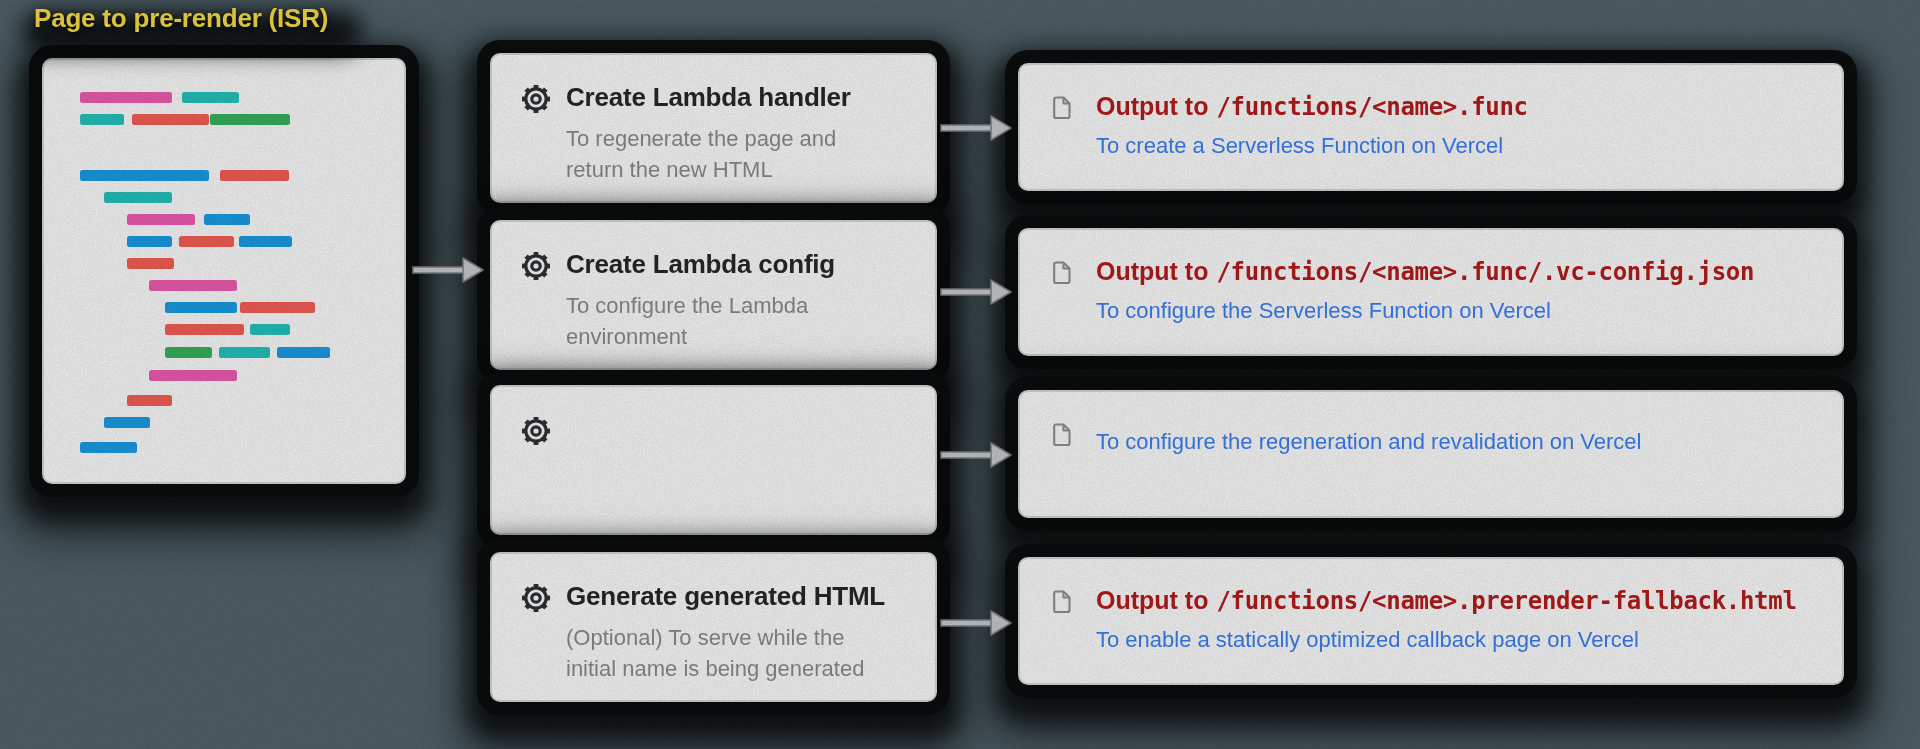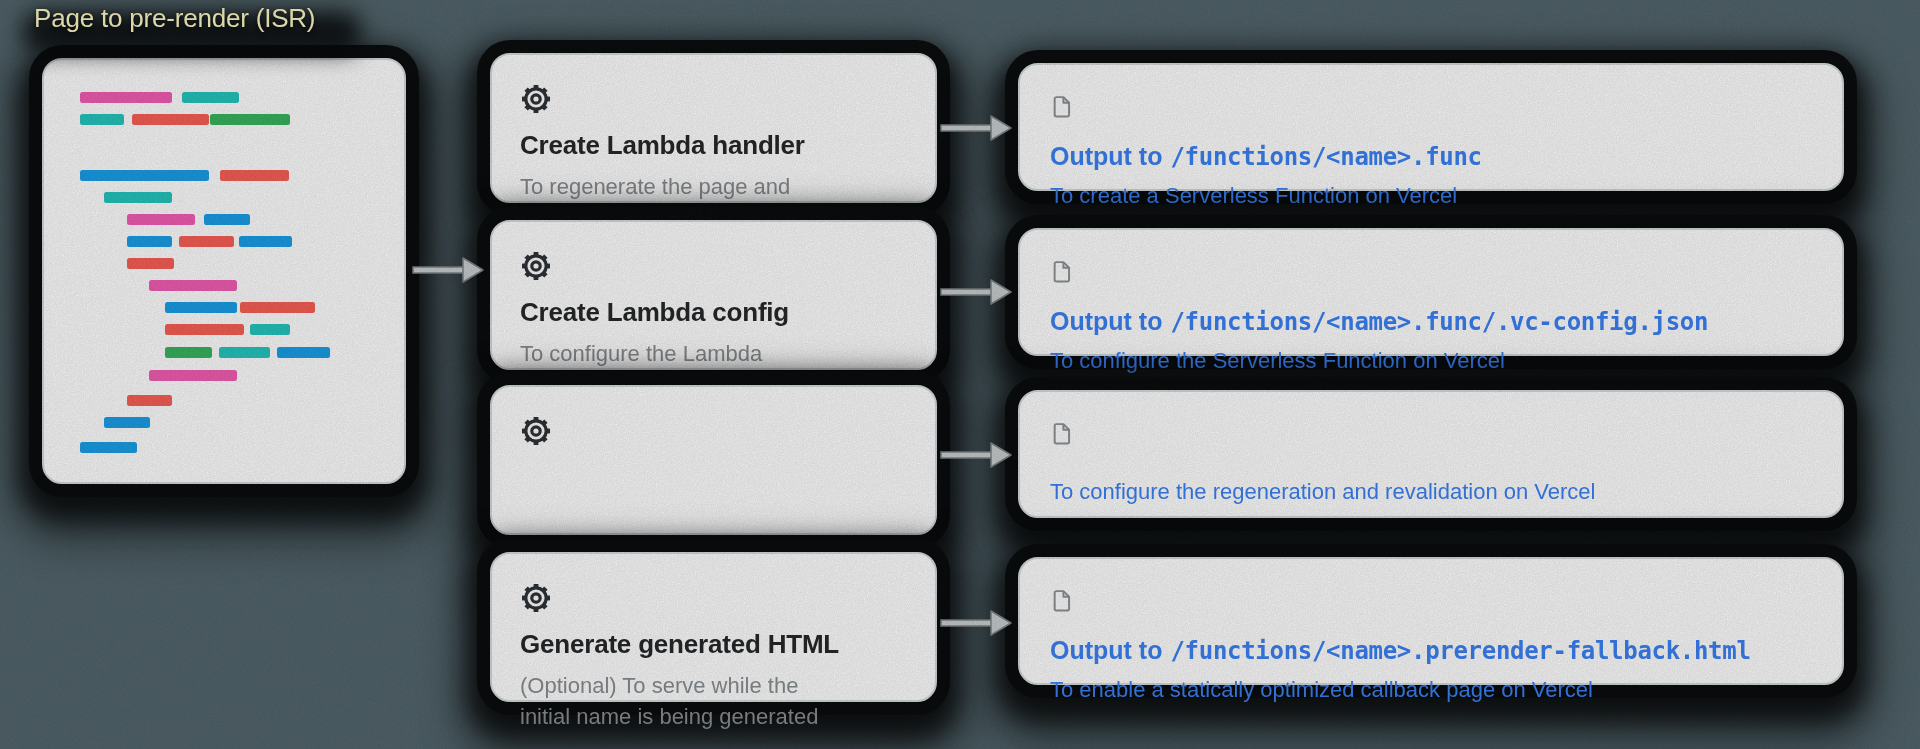--- a/index.html
+++ b/index.html
@@ -1,45 +1,45 @@
 <!DOCTYPE html>
 <html><head>
 <meta charset="utf-8">
 <style>
   html,body{margin:0;padding:0;background:#53666d;}
   .stage{position:relative;width:1920px;height:749px;background:#53666d;overflow:hidden;
          font-family:"Liberation Sans",sans-serif;}
 
   
-  .card{position:absolute;background:#fff;border-radius:20px;
+  .card{position:absolute;background:#fff;border-radius:10px;
         border:2px solid #d6dcdd;
         box-shadow:0 0 0 13px rgba(10,12,13,.97),
                    0 14px 24px 22px rgba(10,12,13,.88),
-                   0 26px 40px 30px rgba(10,12,13,.45);flex-direction:column;}
+                   0 26px 40px 30px rgba(10,12,13,.45);}
   .code-card{left:42px;top:58px;width:360px;height:422px;}
   .bar{position:absolute;height:11px;border-radius:2.5px;}
 
   .step-card{left:490px;width:447px;height:150px;display:flex;gap:14px;
              padding:26px 0 0 28px;box-sizing:border-box;}
   .step-card .gear{flex:0 0 32px;margin-top:2px;}
   .step-title{margin:0;font-size:26px;font-weight:bold;color:#26282a;line-height:32px;letter-spacing:-.2px;}
   .step-desc{margin:10px 0 0 0;font-size:22px;color:#8a8f93;line-height:31px;width:330px;}
 
   .output-card{left:1018px;width:826px;height:128px;display:flex;gap:22px;
                padding:26px 0 0 30px;box-sizing:border-box;}
   .output-card .doc{flex:0 0 24px;margin-top:4px;}
-  .output-title{margin:0;font-size:25px;font-weight:bold;color:#3b82f6;line-height:30px;white-space:nowrap;}
+  .output-title{margin:0;font-size:25px;font-weight:bold;color:#b91c1c;line-height:30px;white-space:nowrap;}
   .output-title code{font-family:"DejaVu Sans Mono",monospace;font-size:24px;font-weight:600;margin-left:8px;letter-spacing:-.3px;}
   .output-desc{margin:10px 0 0 0;font-size:22px;color:#3b82f6;line-height:28px;}
 
   
   .title-wrap{position:absolute;left:34px;top:3px;z-index:2;}
   .title-blob{position:absolute;left:-12px;top:8px;width:340px;height:42px;
               background:rgba(6,8,9,.85);border-radius:20px;filter:blur(11px);}
-  .page-title{position:relative;margin:0;font-size:26px;font-weight:normal;color:#fef9c3;
+  .page-title{position:relative;margin:0;font-size:26px;font-weight:bold;color:#fde047;
               letter-spacing:-.2px;text-shadow:0 2px 5px rgba(0,0,0,.75);}
 
   
   .arrow{position:absolute;z-index:1;}
 
   
   .grain{position:absolute;left:0;top:0;z-index:5;opacity:.15;pointer-events:none;}
 </style>
 </head>
 <body>

